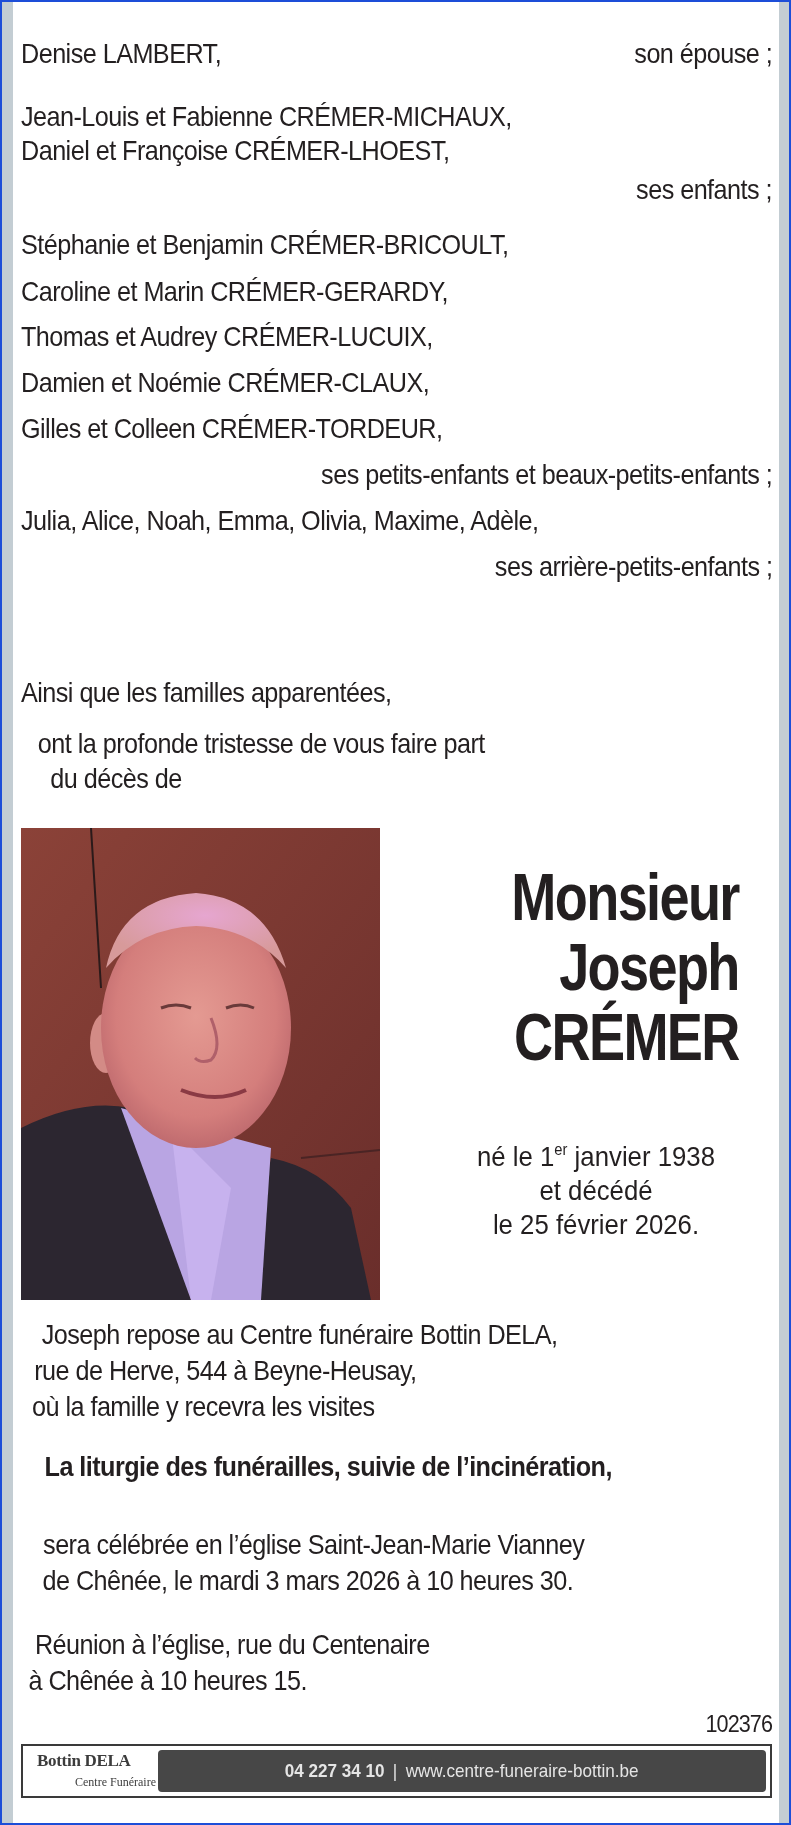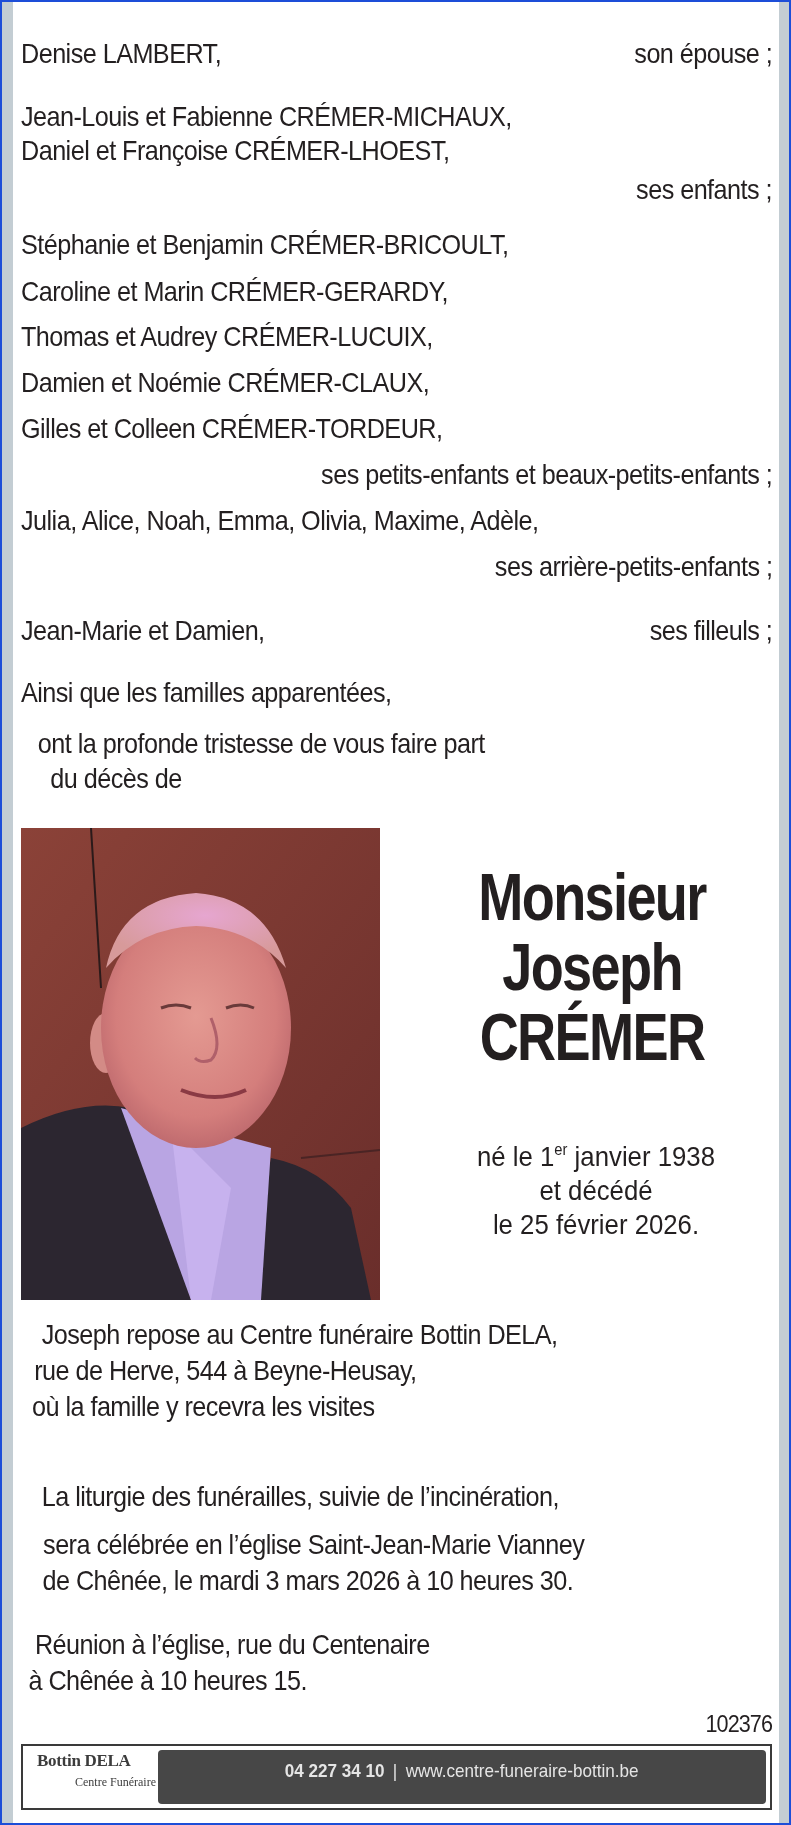--- a/index.html
+++ b/index.html
@@ -40,21 +40,21 @@
     .cline { position: absolute; left: 0; right: 0; text-align: left; }
     .cline .txt, .cline span.inner { position: static; display: inline-block; }
     .photo {
       position: absolute; left: 8px; top: 826px;
       width: 359px; height: 472px;
       overflow: hidden;
       background: linear-gradient(180deg, #8a3f38 0%, #7c3631 50%, #6d302c 100%);
     }
     .name-block {
       position: absolute; left: 400px; right: 8px; top: 860px;
-      text-align: center;
+      text-align: right;
     }
     .name-line {
       font-family: "Liberation Sans", "DejaVu Sans", sans-serif;
       font-weight: bold;
       font-size: 66px;
       line-height: 70px;
       letter-spacing: -2px;
       color: #231f20;
       display: block;
       transform: scaleX(0.82);
@@ -66,21 +66,21 @@
     }
     .dates div { transform: scaleX(0.92); }
     sup { font-size: 16px; line-height: 0; vertical-align: 11px; }
     .ref {
       position: absolute; right: 7px; top: 1708px;
       font-size: 24px; letter-spacing: -1px;
       transform: scaleX(0.9); transform-origin: right center;
     }
     .footer {
       position: absolute; left: 8px; right: 7px; top: 1742px;
-      height: 66px;
+      height: 54px;
       border: 2px solid #3a3a3a;
       box-sizing: border-box;
       background: #ffffff;
     }
     .brand {
       position: absolute; left: 14px; top: 5px;
       font-family: "Liberation Serif", "DejaVu Serif", serif;
       color: #3c3c3c;
     }
     .brand .b1 { font-size: 17px; font-weight: bold; line-height: 20px; letter-spacing: -0.3px; }
@@ -117,24 +117,20 @@
     <div class="txt line" style="top:226px;">Stéphanie et Benjamin CRÉMER-BRICOULT,</div>
     <div class="txt line" style="top:273px;">Caroline et Marin CRÉMER-GERARDY,</div>
     <div class="txt line" style="top:318px;">Thomas et Audrey CRÉMER-LUCUIX,</div>
     <div class="txt line" style="top:364px;">Damien et Noémie CRÉMER-CLAUX,</div>
     <div class="txt line" style="top:410px;">Gilles et Colleen CRÉMER-TORDEUR,</div>
     <div class="txt rline right" style="top:456px;">ses petits-enfants et beaux-petits-enfants ;</div>
 
     <div class="txt line" style="top:502px;">Julia, Alice, Noah, Emma, Olivia, Maxime, Adèle,</div>
     <div class="txt rline right" style="top:548px;">ses arrière-petits-enfants ;</div>
 
-    <div class="row" style="top:612px;">
-      <span class="txt l">Jean-Marie et Damien,</span>
-      <span class="txt r right">ses filleuls ;</span>
-    </div>
 
     <div class="txt line" style="top:674px;">Ainsi que les familles apparentées,</div>
 
     <div class="cline" style="top:725px;">
       <span class="txt center">ont la profonde tristesse de vous faire part</span>
     </div>
     <div class="cline" style="top:760px;padding-left:30px;">
       <span class="txt center">du décès de</span>
     </div>
 
@@ -194,21 +190,21 @@
     <div class="cline" style="top:1316px;">
       <span class="txt center">Joseph repose au Centre funéraire Bottin DELA,</span>
     </div>
     <div class="cline" style="top:1352px;">
       <span class="txt center">rue de Herve, 544 à Beyne-Heusay,</span>
     </div>
     <div class="cline" style="top:1388px;">
       <span class="txt center">où la famille y recevra les visites</span>
     </div>
 
-    <div class="cline" style="top:1478px;">
+    <div class="cline" style="top:1448px;font-weight:bold;">
       <span class="txt center">La liturgie des funérailles, suivie de l’incinération,</span>
     </div>
     <div class="cline" style="top:1526px;">
       <span class="txt center">sera célébrée en l’église Saint-Jean-Marie Vianney</span>
     </div>
     <div class="cline" style="top:1562px;">
       <span class="txt center">de Chênée, le mardi 3 mars 2026 à 10 heures 30.</span>
     </div>
 
     <div class="cline" style="top:1626px;">

